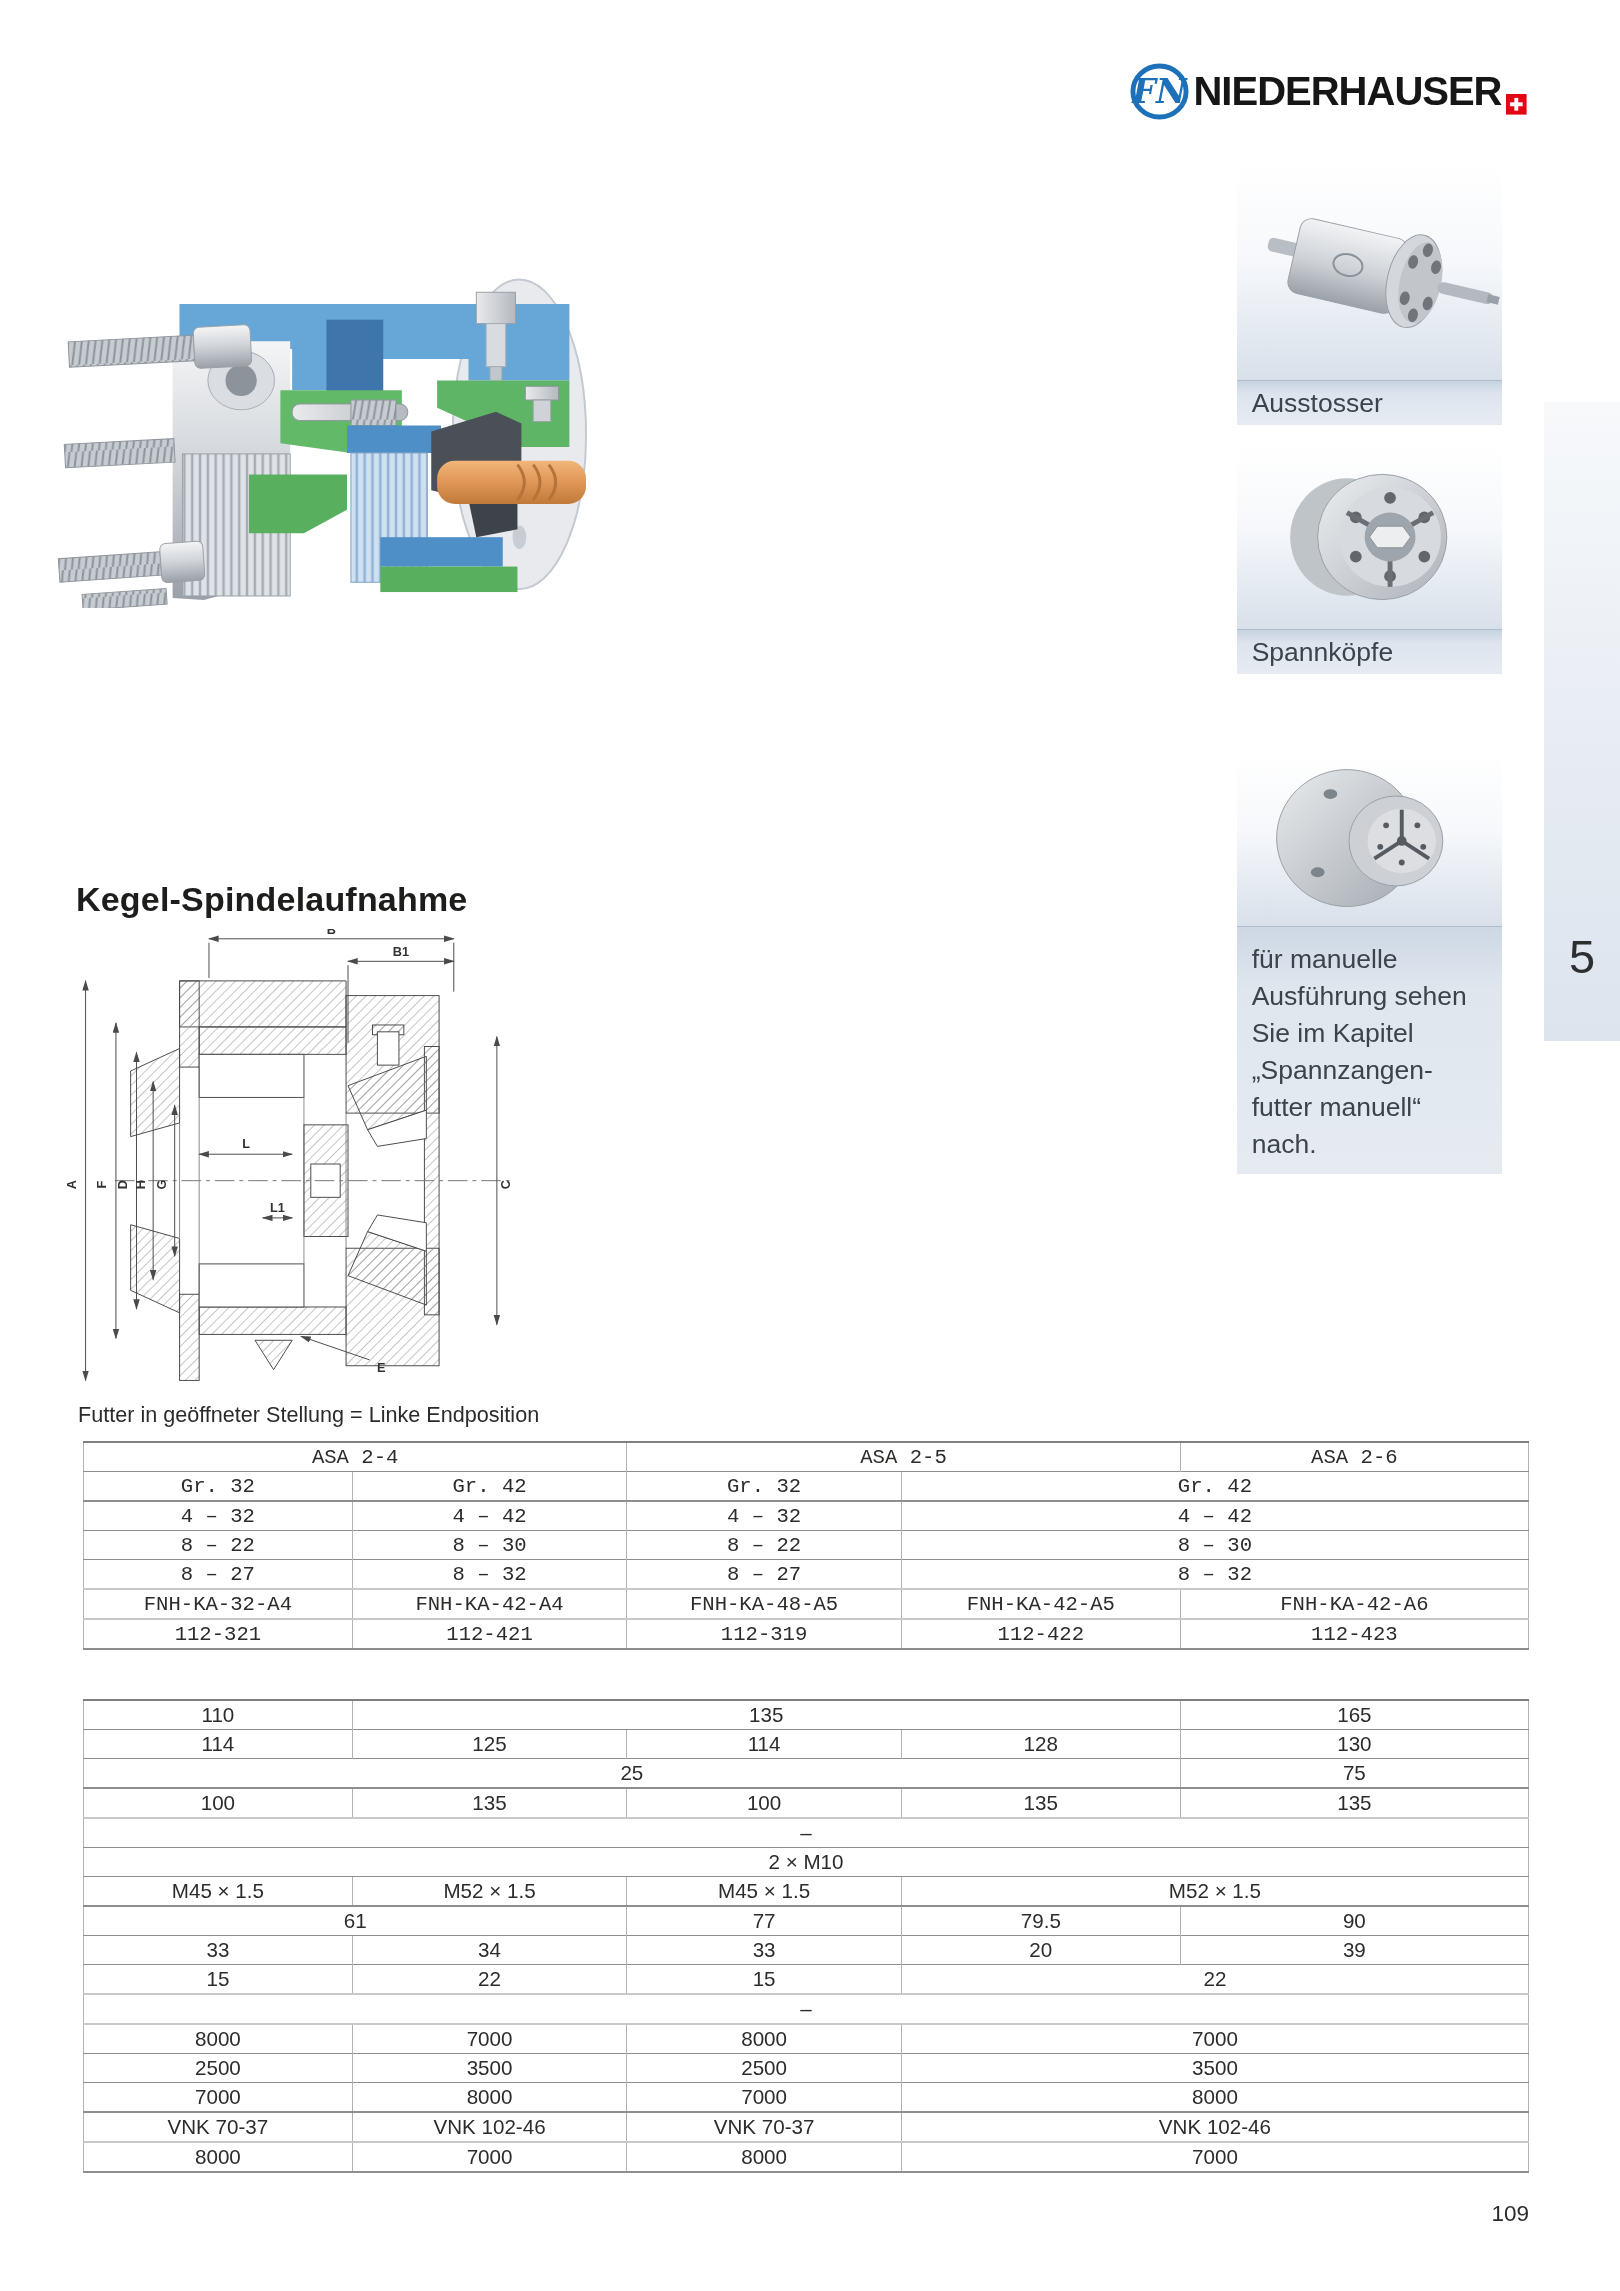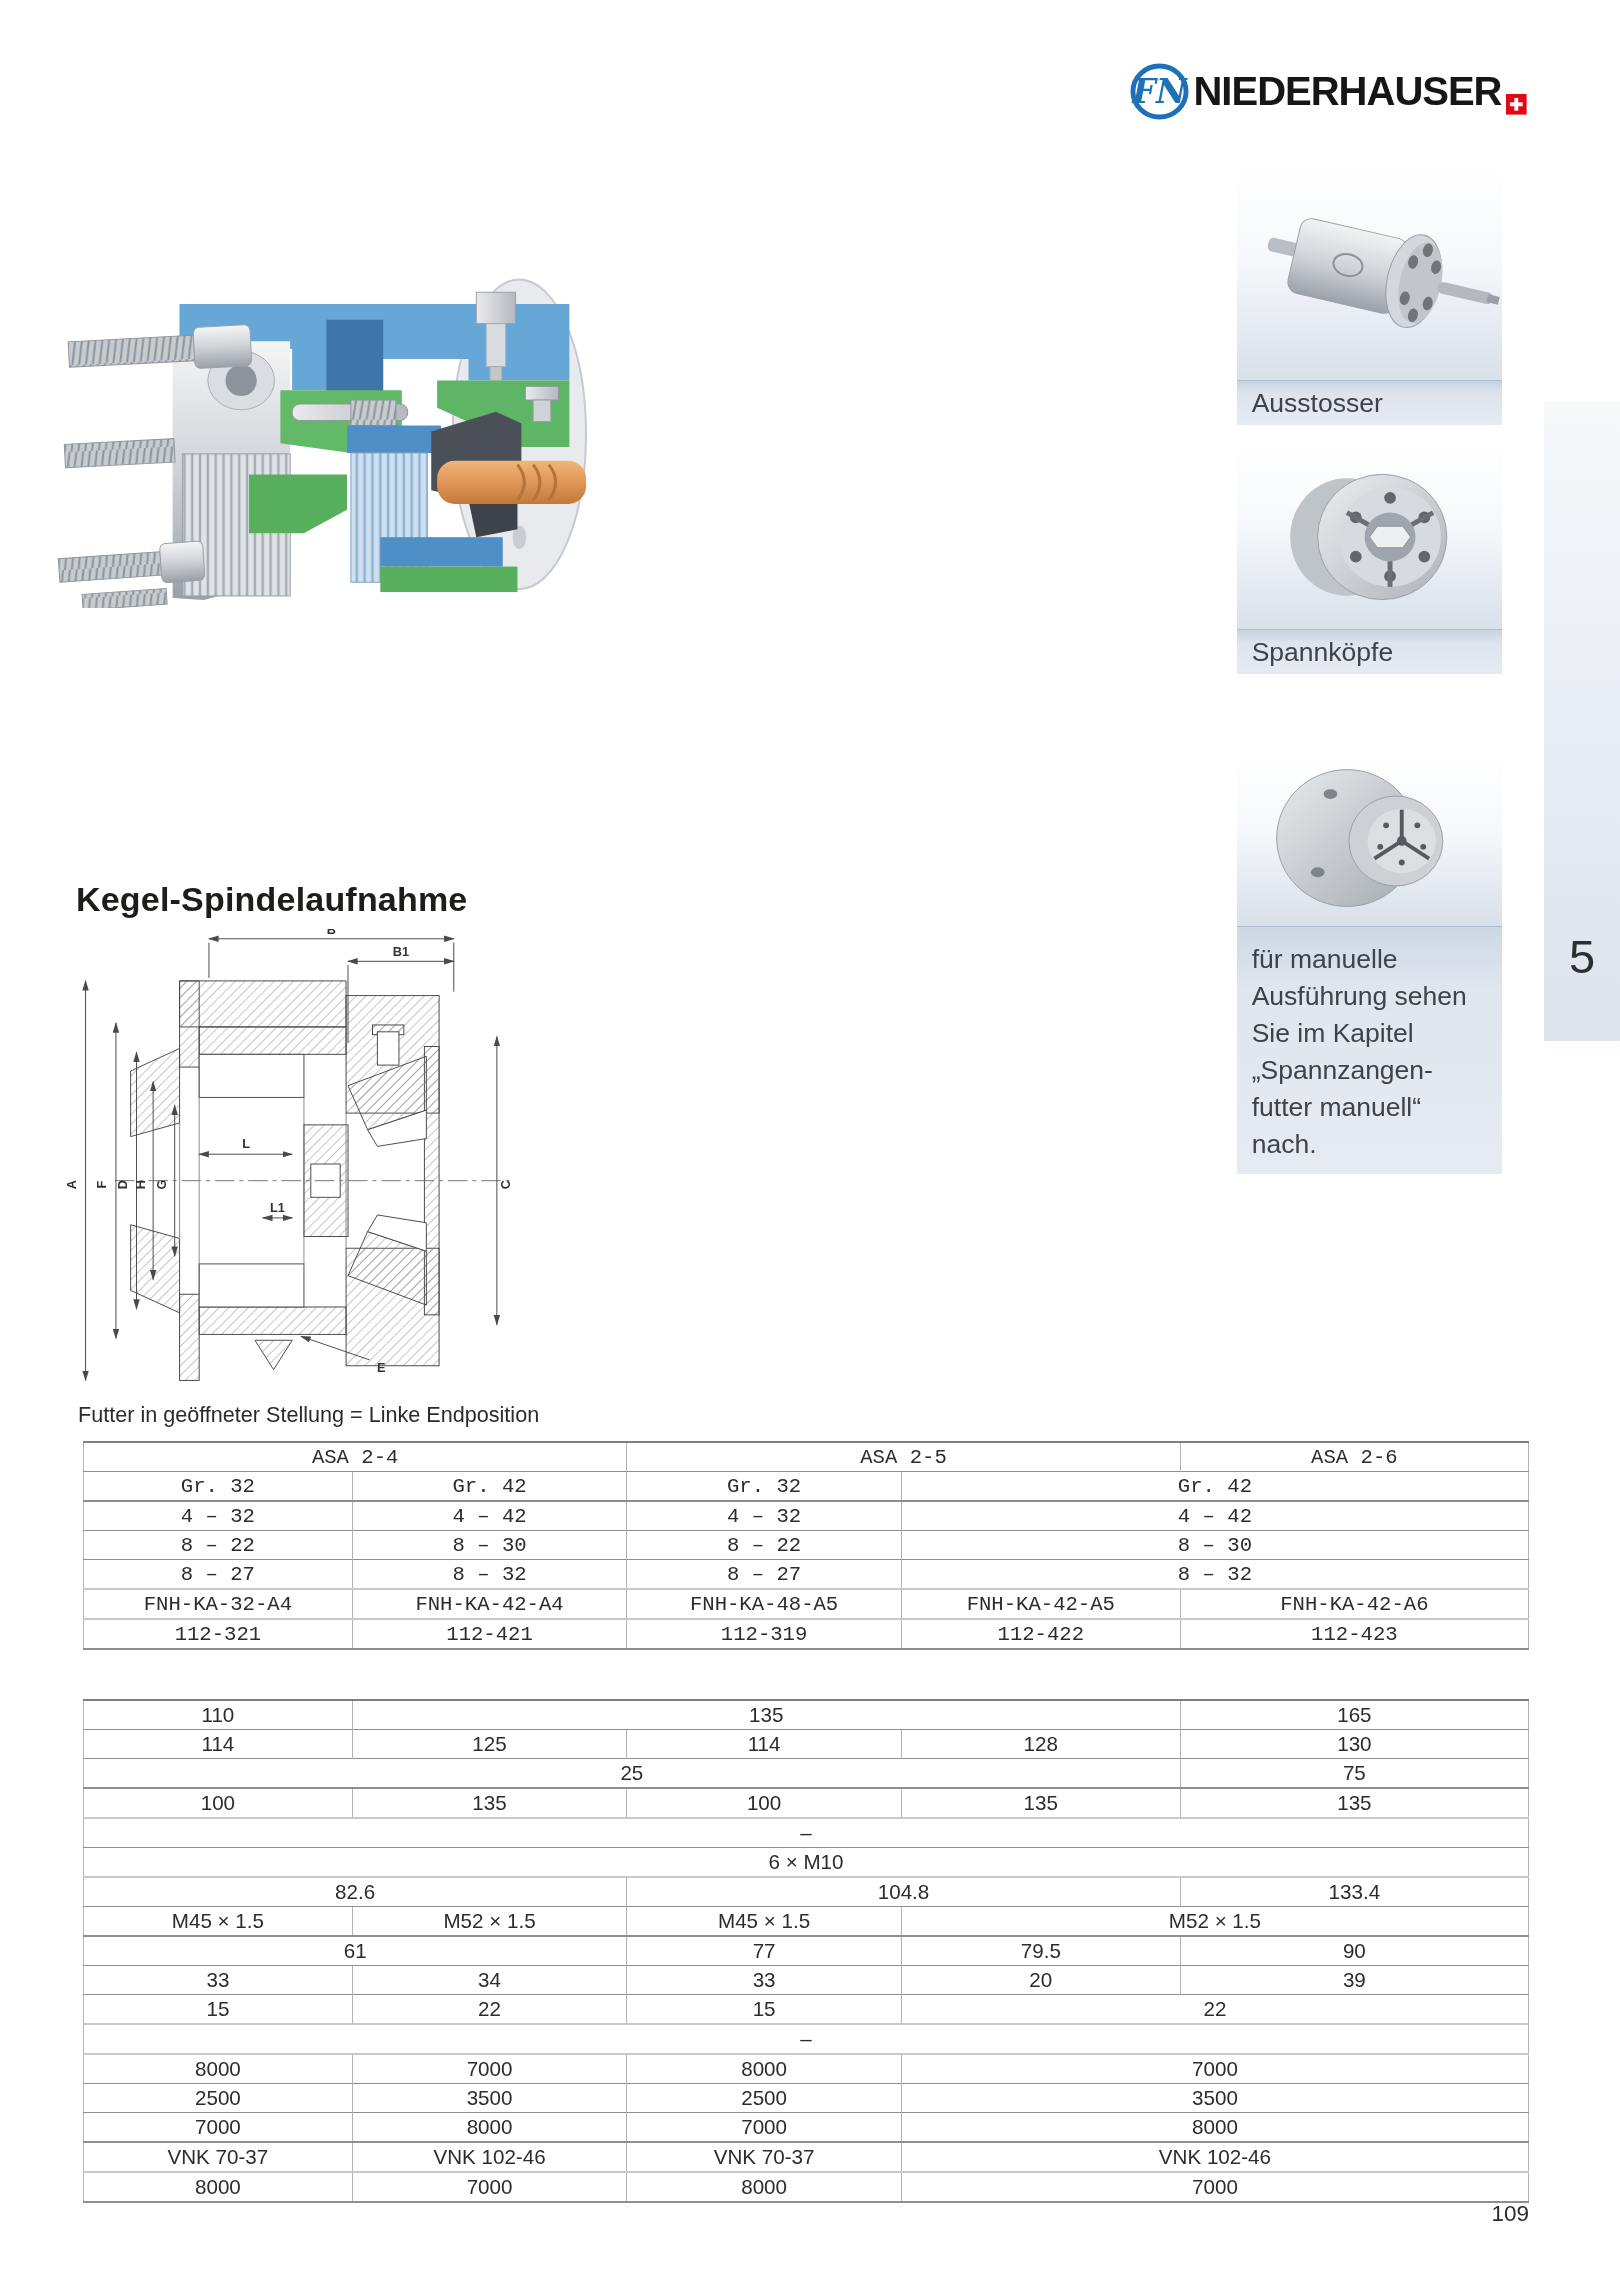--- a/index.html
+++ b/index.html
@@ -442,26 +442,21 @@
           <td>100</td>
           <td>135</td>
           <td>100</td>
           <td>135</td>
           <td>135</td>
         </tr>
         <tr class="top-thick">
           <td colspan="5">–</td>
         </tr>
         <tr class="top-thin">
-          <td colspan="5">6 × M10</td>
-        </tr>
-        <tr class="top-thick">
-          <td colspan="2">82.6</td>
-          <td colspan="2">104.8</td>
-          <td>133.4</td>
+          <td colspan="5">2 × M10</td>
         </tr>
         <tr class="top-thin">
           <td>M45 × 1.5</td>
           <td>M52 × 1.5</td>
           <td>M45 × 1.5</td>
           <td colspan="2">M52 × 1.5</td>
         </tr>
         <tr class="top-double">
           <td colspan="2">61</td>
           <td>77</td>

